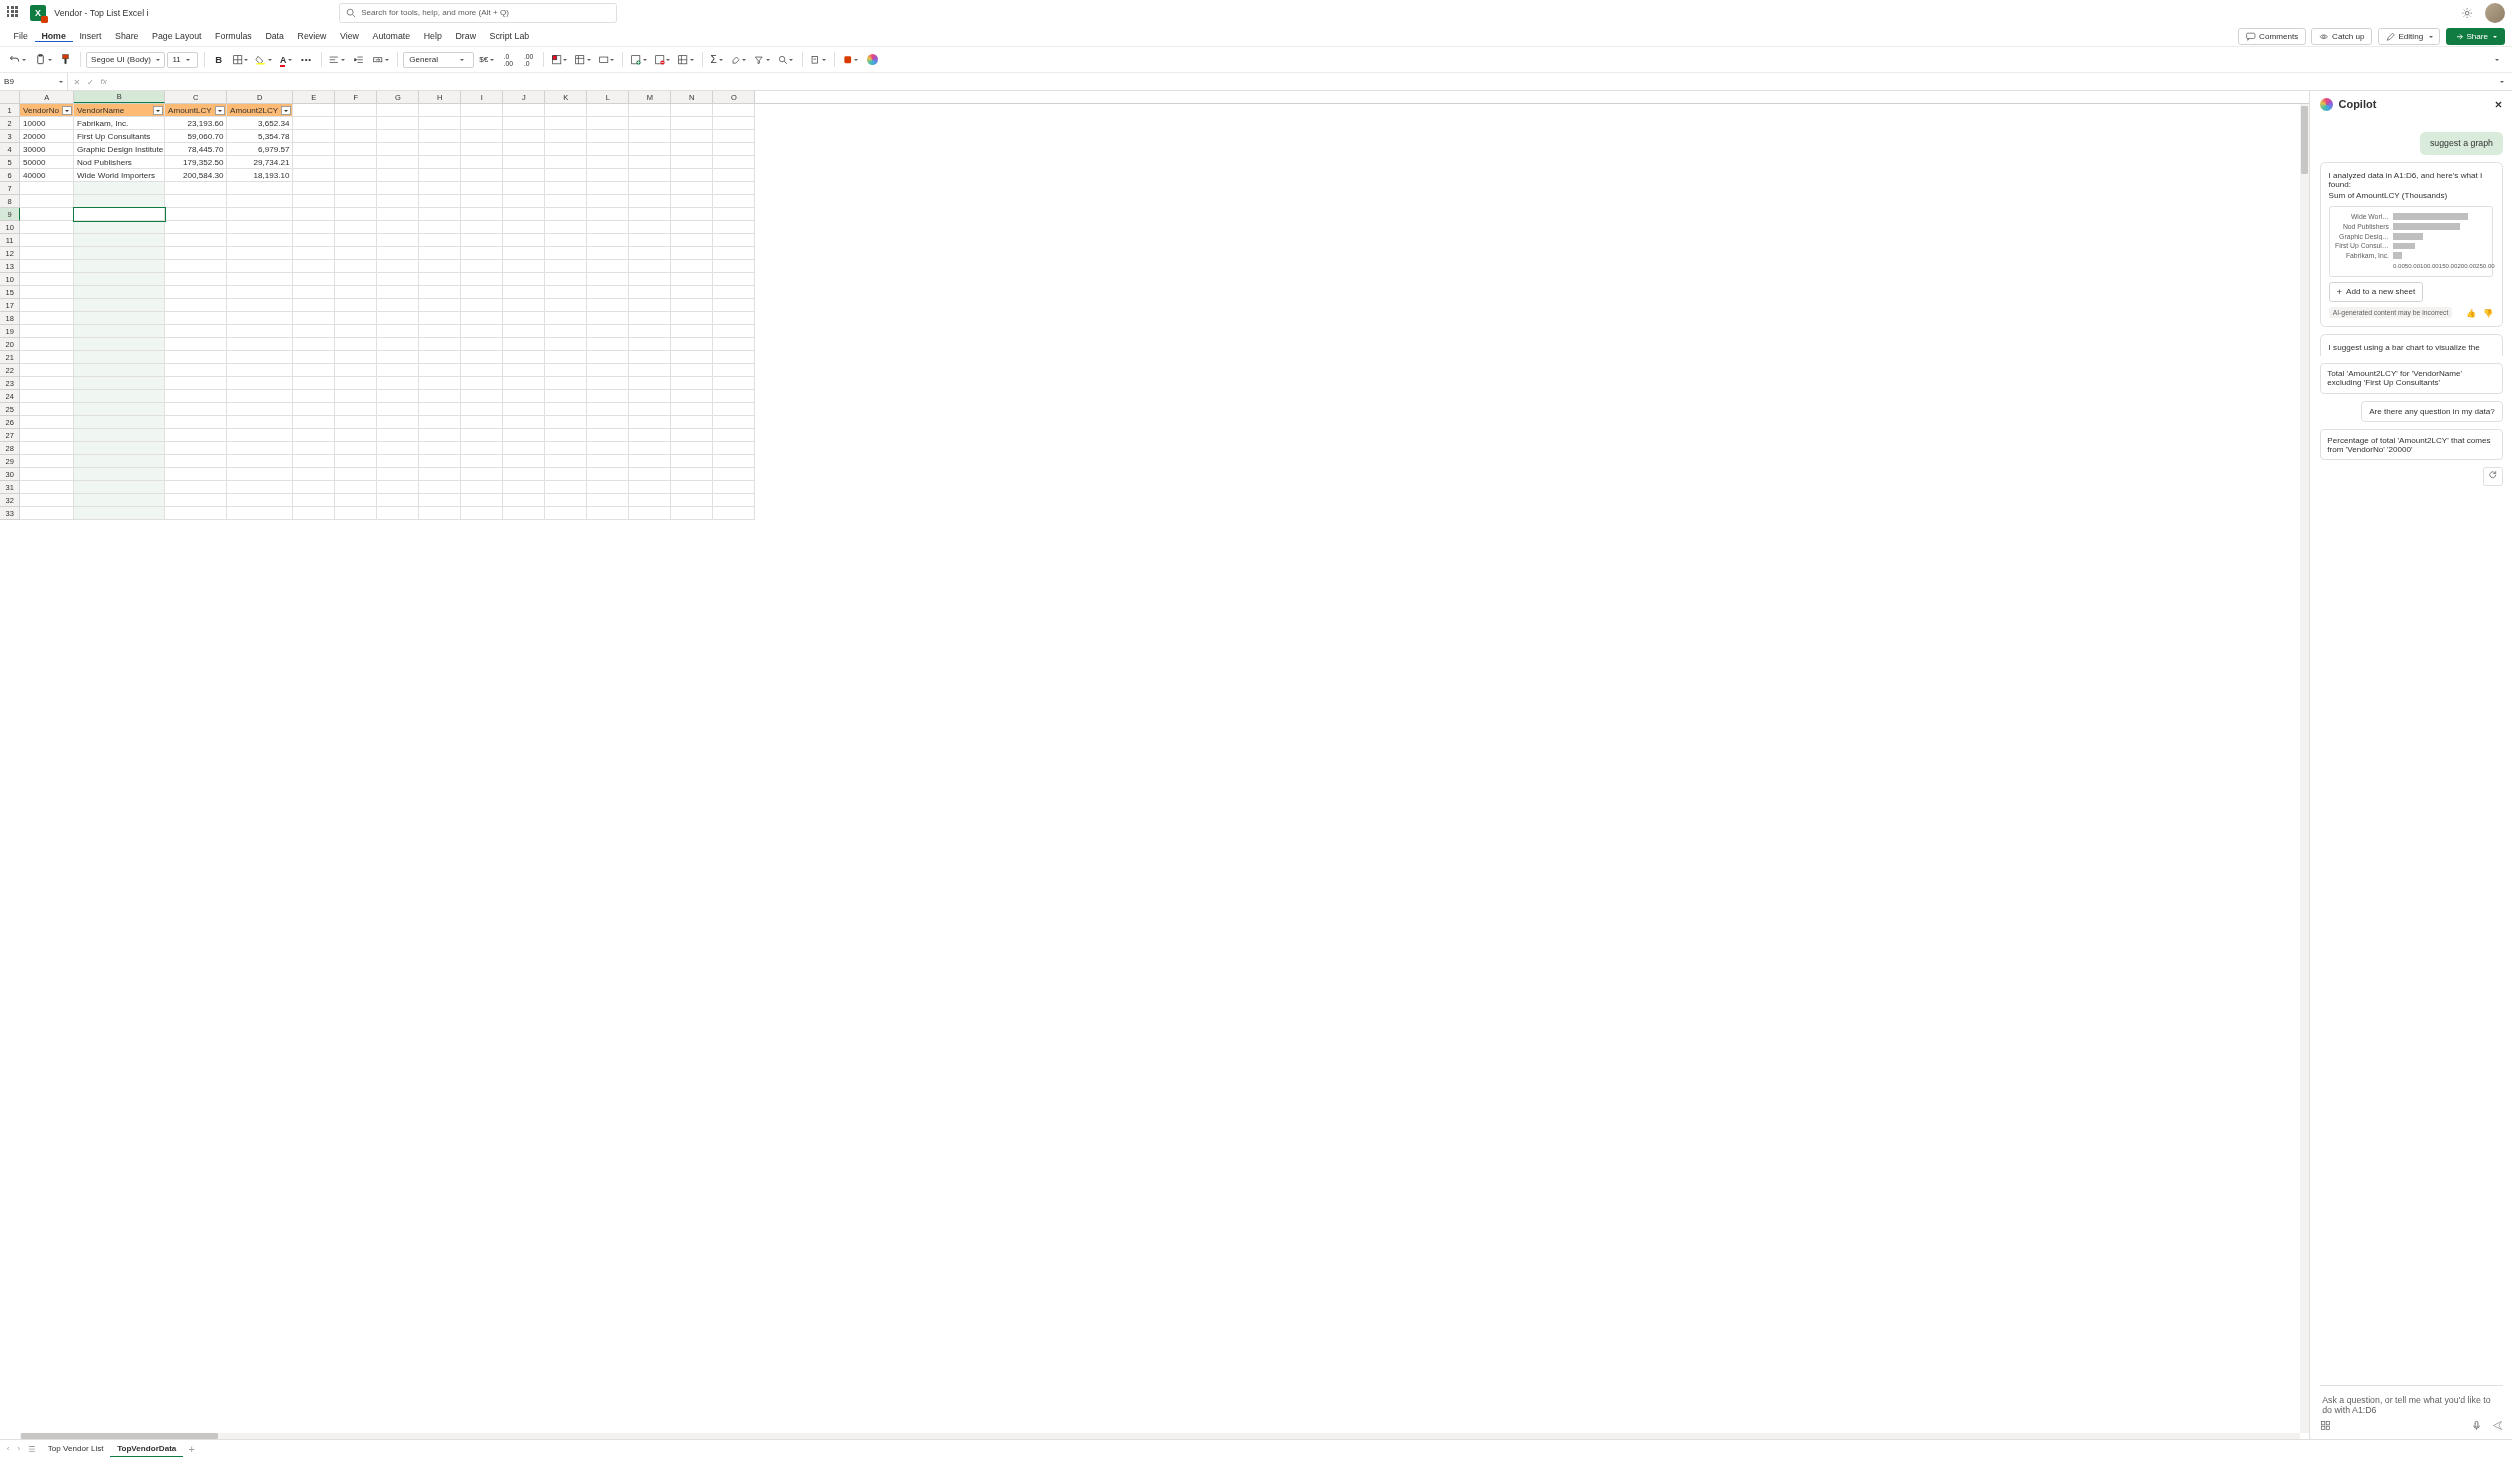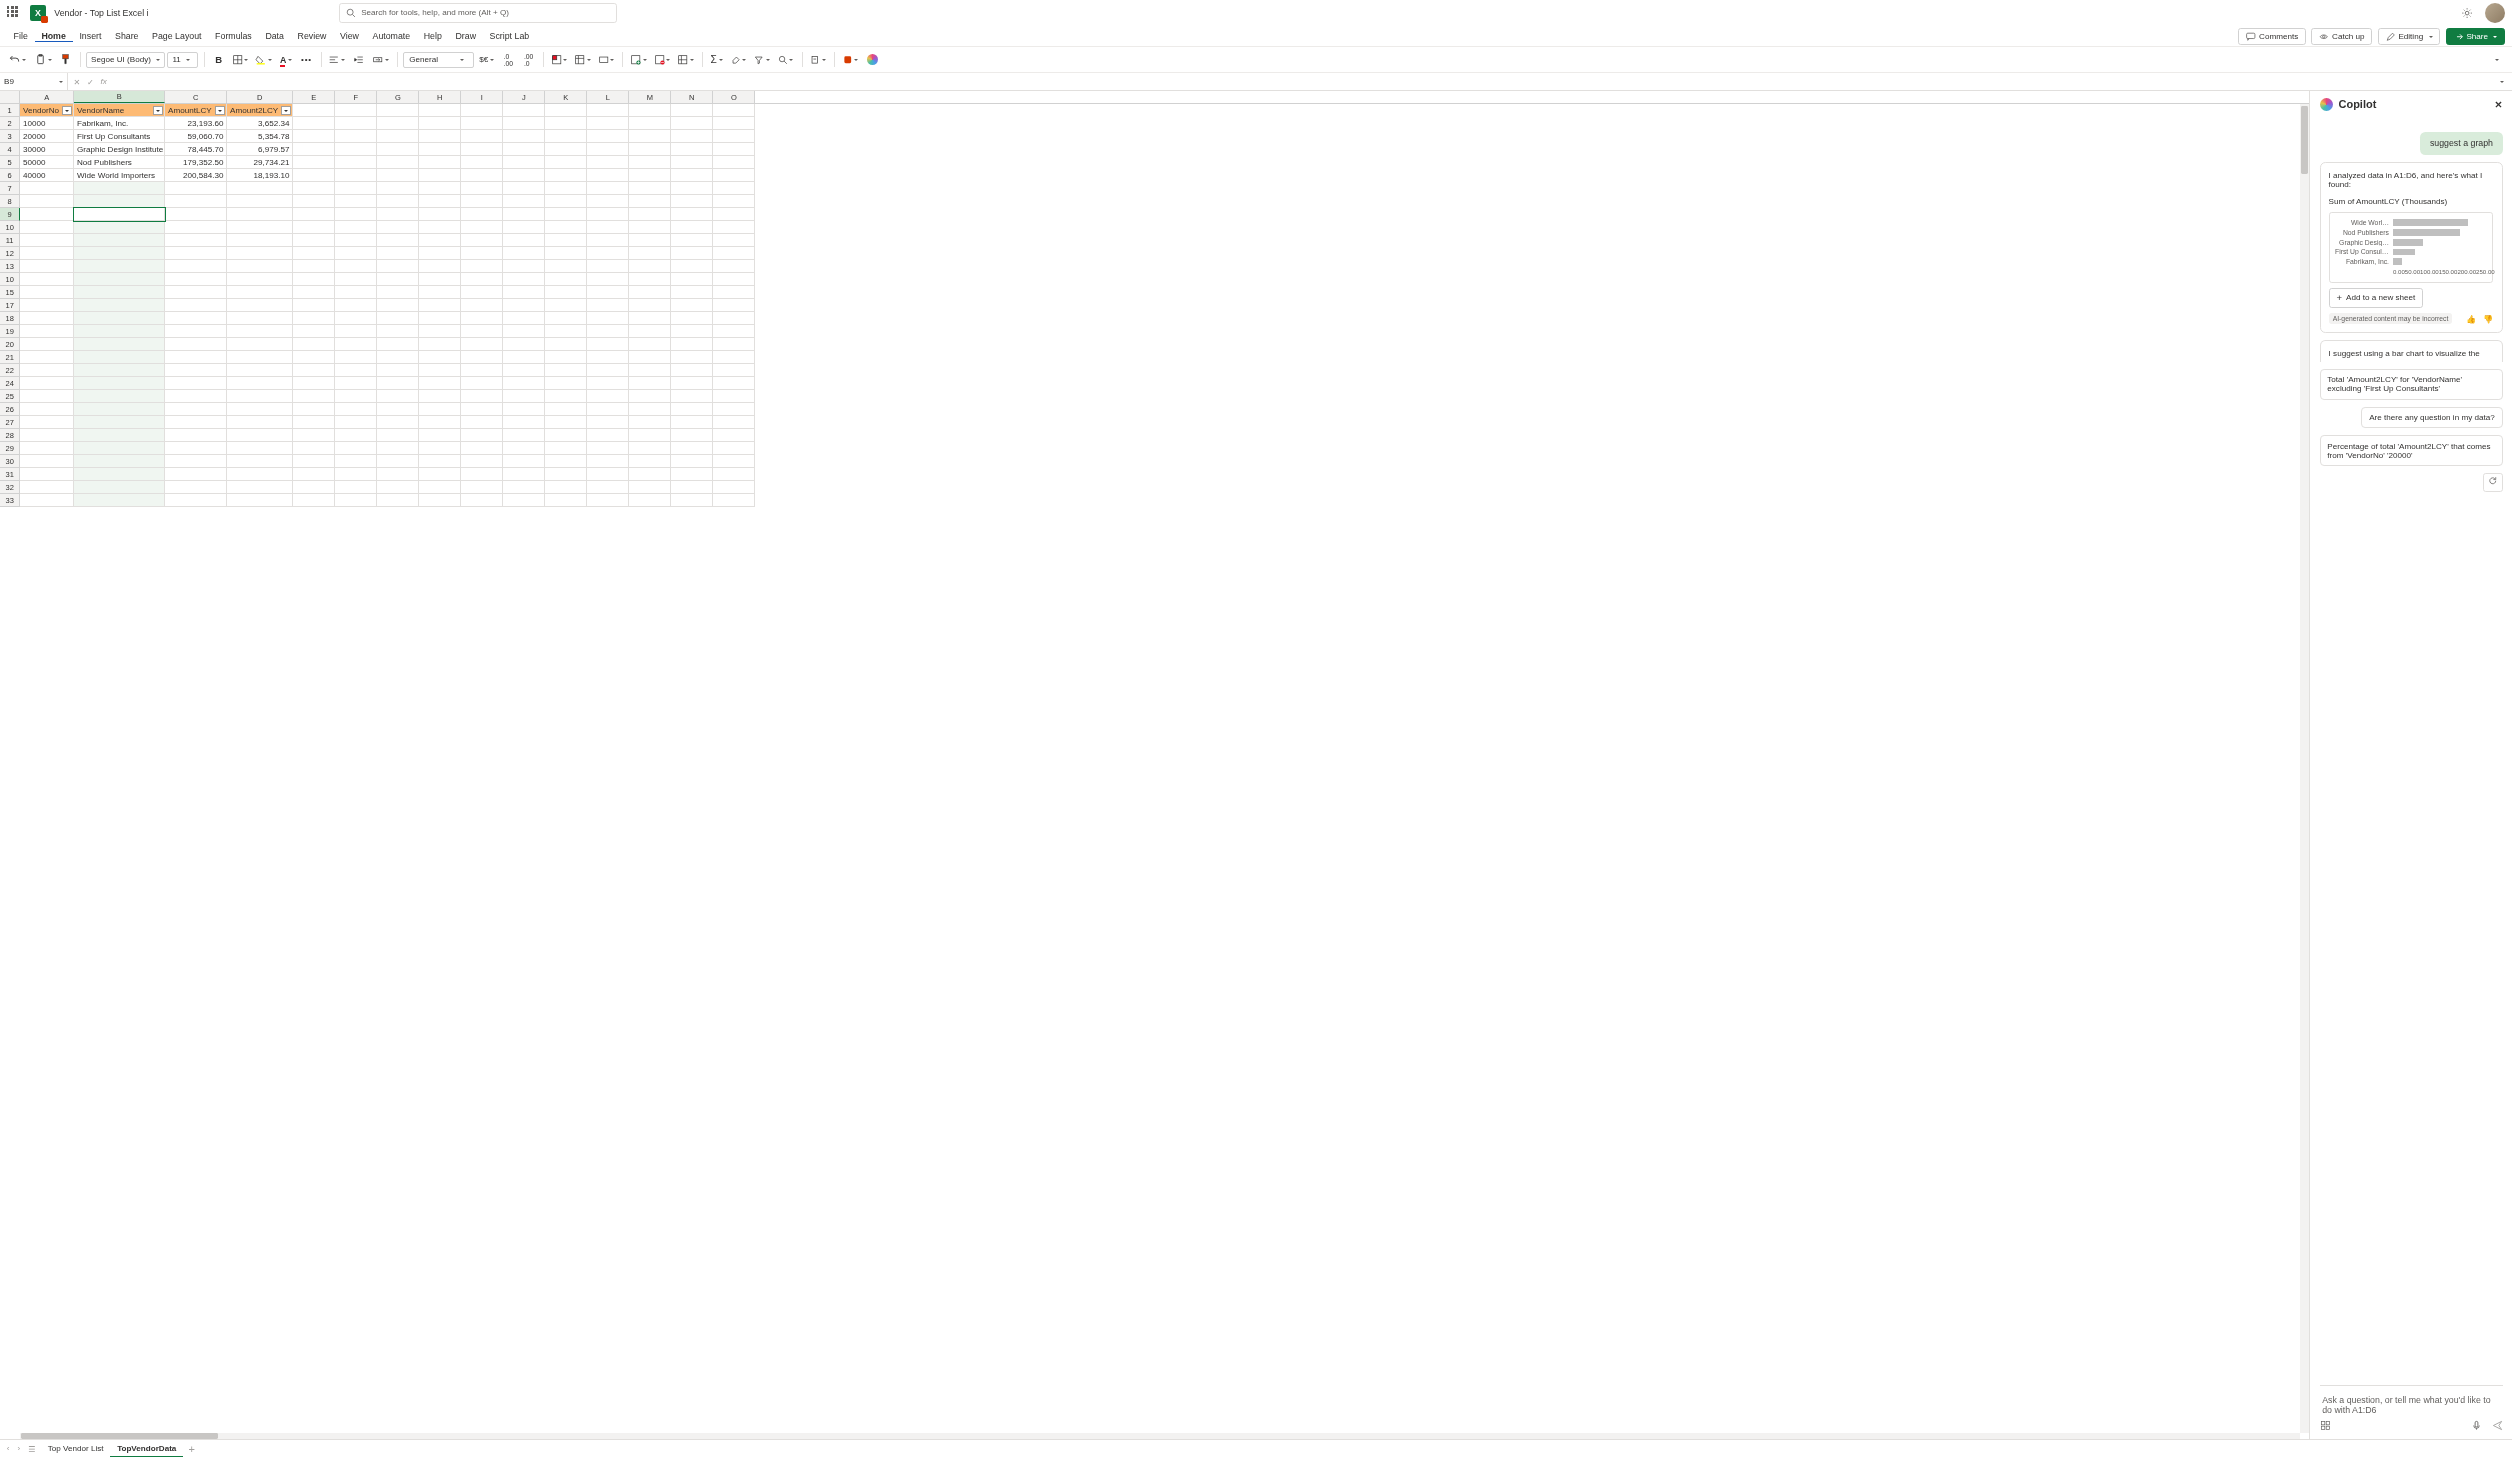--- a/index.html
+++ b/index.html
@@ -791,20 +791,38 @@
           <div class="cell" style="--w: 42px;"></div>
           <div class="cell" style="--w: 42px;"></div>
           <div class="cell" style="--w: 42px;"></div>
           <div class="cell" style="--w: 42px;"></div>
           <div class="cell" style="--w: 42px;"></div>
           <div class="cell" style="--w: 42px;"></div>
           <div class="cell" style="--w: 42px;"></div>
           <div class="cell" style="--w: 42px;"></div>
         </div>
         <div class="row">
+          <div class="rh">23</div>
+          <div class="cell" style="--w: 54px;"></div>
+          <div class="cell col-sel" style="--w: 91px;"></div>
+          <div class="cell" style="--w: 62px;"></div>
+          <div class="cell" style="--w: 66px;"></div>
+          <div class="cell" style="--w: 42px;"></div>
+          <div class="cell" style="--w: 42px;"></div>
+          <div class="cell" style="--w: 42px;"></div>
+          <div class="cell" style="--w: 42px;"></div>
+          <div class="cell" style="--w: 42px;"></div>
+          <div class="cell" style="--w: 42px;"></div>
+          <div class="cell" style="--w: 42px;"></div>
+          <div class="cell" style="--w: 42px;"></div>
+          <div class="cell" style="--w: 42px;"></div>
+          <div class="cell" style="--w: 42px;"></div>
+          <div class="cell" style="--w: 42px;"></div>
+        </div>
+        <div class="row">
           <div class="rh">24</div>
           <div class="cell" style="--w: 54px;"></div>
           <div class="cell col-sel" style="--w: 91px;"></div>
           <div class="cell" style="--w: 62px;"></div>
           <div class="cell" style="--w: 66px;"></div>
           <div class="cell" style="--w: 42px;"></div>
           <div class="cell" style="--w: 42px;"></div>
           <div class="cell" style="--w: 42px;"></div>
           <div class="cell" style="--w: 42px;"></div>
           <div class="cell" style="--w: 42px;"></div>
@@ -988,21 +1006,21 @@
 
   <div class="copilot-pane">
     <div class="copilot-header">
       <div class="copilot-logo"></div>
       <span>Copilot</span>
       <span class="close-x">✕</span>
     </div>
     <div class="user-msg">suggest a graph</div>
     <div class="card">
       <div>I analyzed data in A1:D6, and here's what I found:</div>
-      <div style="margin-top:8px">Sum of AmountLCY (Thousands)</div>
+      <div style="margin-top:2px">Sum of AmountLCY (Thousands)</div>
       <div class="chart-preview" id="chart-preview">
       <div class="bar-row">
             <div class="bar-label">Wide Worl…</div>
             <div class="bar-track">
               <div class="bar-fill" style="width: 80.232%;"></div>
             </div>
           </div>
           <div class="bar-row">
             <div class="bar-label">Nod Publishers</div>
             <div class="bar-track">

